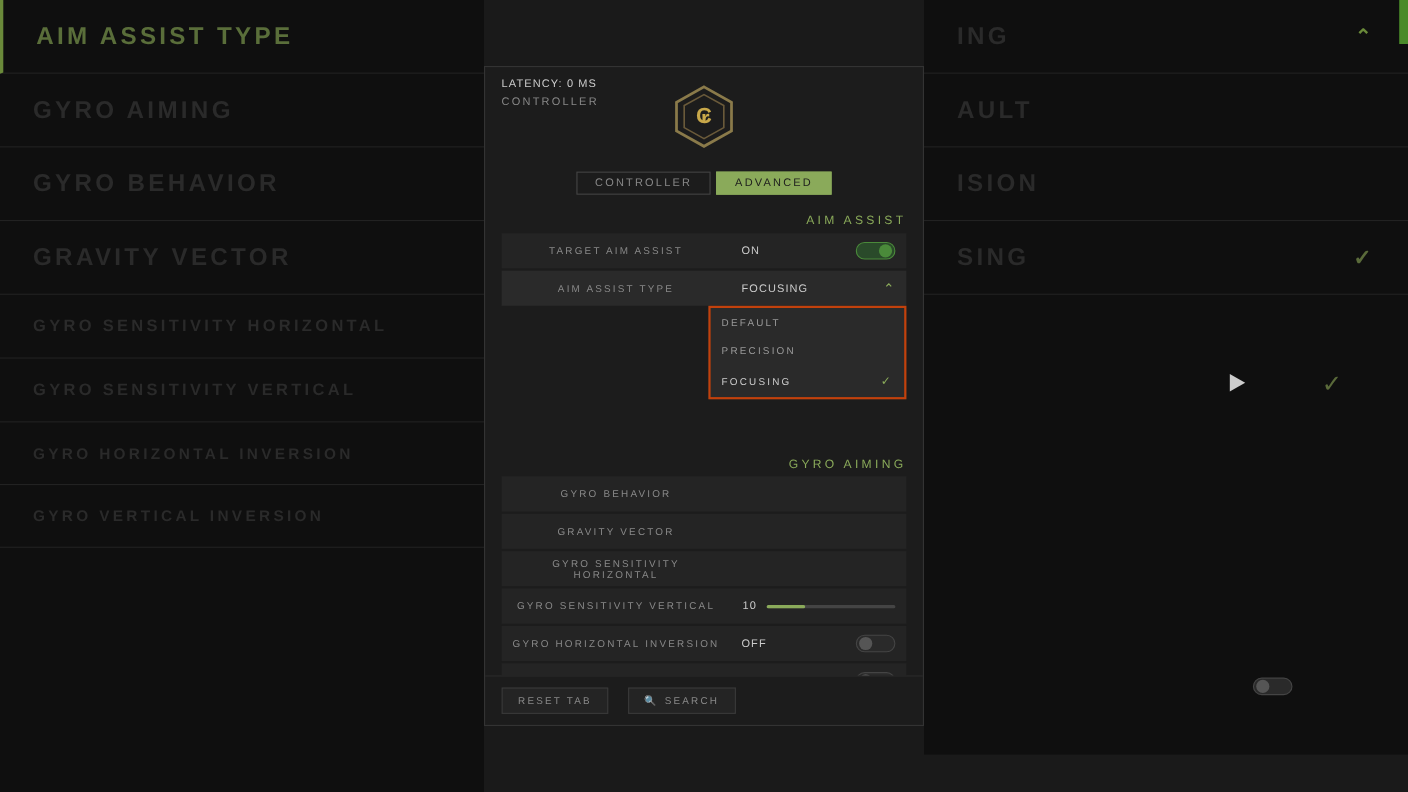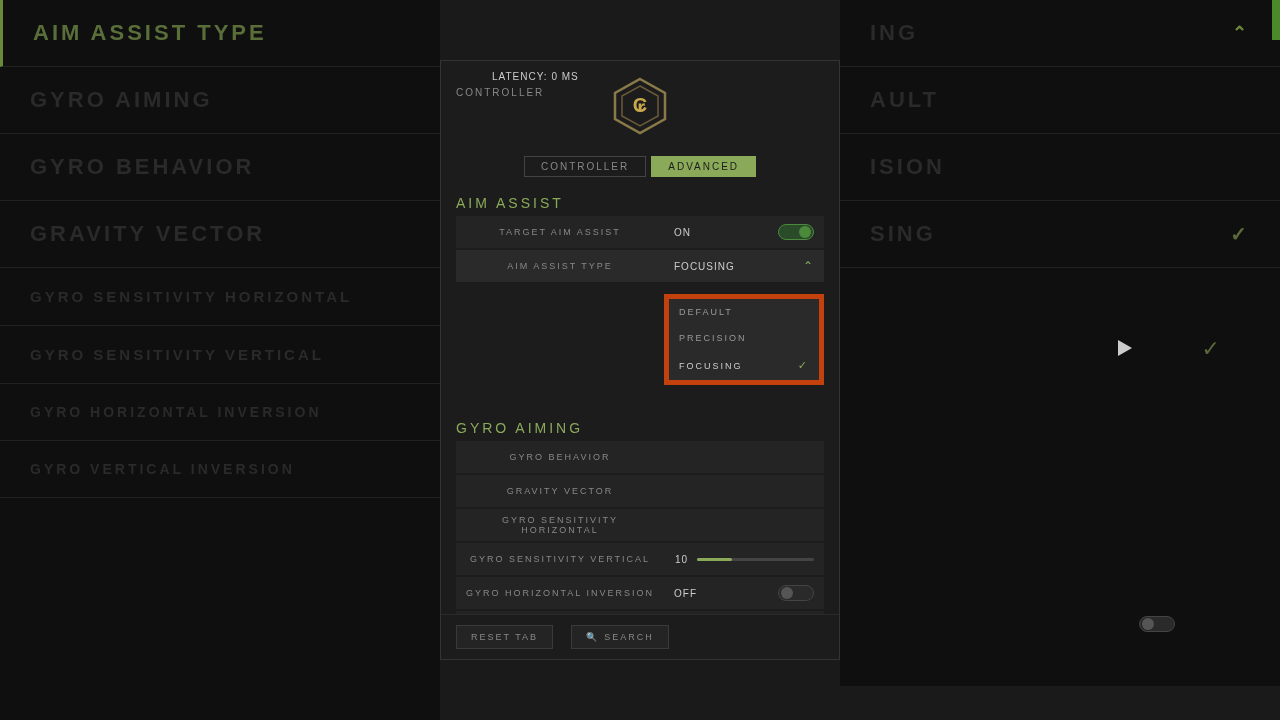--- a/index.html
+++ b/index.html
@@ -110,21 +110,20 @@
       margin-bottom: 5px;
     }
 
     .latency-info {
       position: absolute;
       top: 10px;
       left: 15px;
       color: #888;
       font-size: 10px;
       letter-spacing: 1px;
-      margin-left: 36px;
     }
 
     .latency-info span {
       color: #ccc;
     }
 
     .controller-label {
       position: absolute;
       top: 24px;
       left: 15px;
@@ -162,24 +161,25 @@
 
     
     .modal-content {
       flex: 1;
       overflow: hidden;
       padding: 0 15px;
     }
 
     .section-header {
       color: #8aaa5a;
-      font-size: 14px;
+      font-size: 11px;
       letter-spacing: 3px;
       text-transform: uppercase;
       padding: 8px 0 5px;
+      text-align: right;
     }
 
     .setting-row {
       display: flex;
       align-items: center;
       background: #242424;
       margin-bottom: 2px;
       height: 32px;
       position: relative;
       text-align: center;
@@ -250,25 +250,24 @@
     .dropdown-arrow {
       color: #8aaa5a;
       font-size: 12px;
     }
 
     
     .dropdown-menu {
       position: absolute;
       top: 100%;
       right: 0;
-      width: 160px;
+      width: 180px;
       background: #2a2a2a;
-      border: 5px solid #c2410c;
+      border: 2px solid #c2410c;
       z-index: 20;
-      margin-top: 12px;
     }
 
     .dropdown-option {
       padding: 8px 10px;
       color: #999;
       font-size: 9px;
       letter-spacing: 2px;
       text-transform: uppercase;
       cursor: pointer;
       display: flex;

